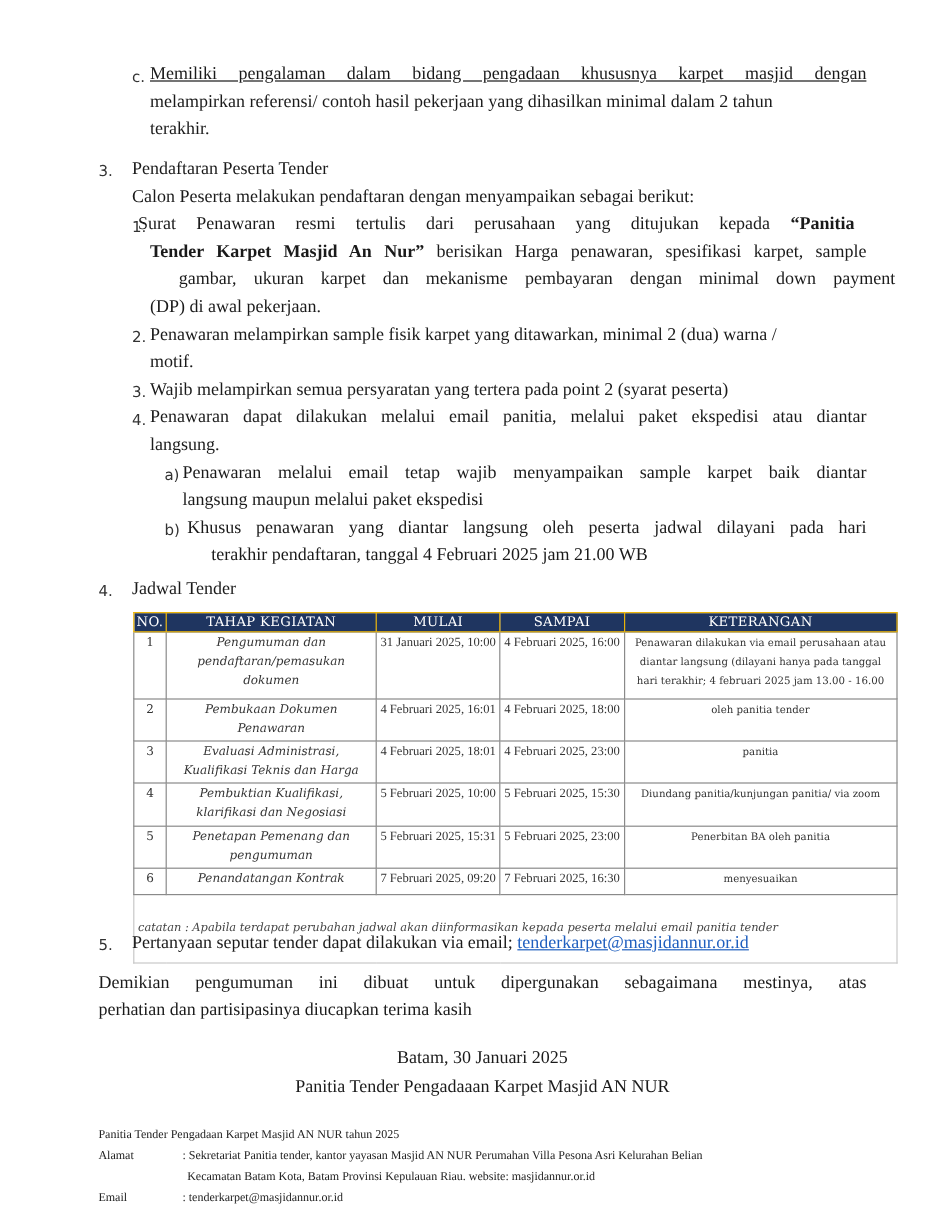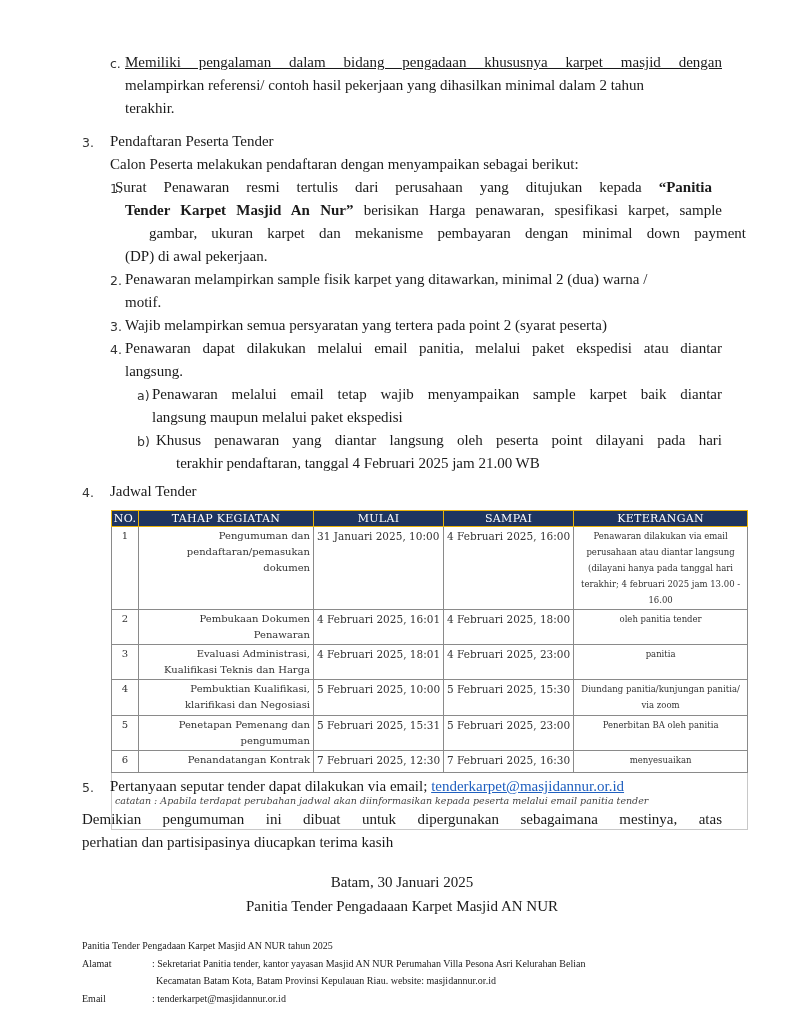--- a/index.html
+++ b/index.html
@@ -11,22 +11,22 @@
   .num { position: absolute; font-size: 14px; line-height: 23px; font-family: "DejaVu Sans", sans-serif; font-size: 12.5px; color: #333; }
   b { font-weight: bold; }
   a.link { color: #1f5fbf; text-decoration: underline; }
 
   table.sched { position: absolute; left: 111px; top: 510px; width: 637px; border-collapse: collapse;
                 font-family: "DejaVu Serif", serif; font-size: 10px; color: #333; }
   table.sched th { background: #1f3560; color: #ffffff; font-weight: normal; font-size: 11px; height: 15px;
                    padding: 0; letter-spacing: 0.3px; border: 1px solid #eab308; }
   table.sched td { border: 1px solid #8a8a8a; vertical-align: top; padding: 1px 3px; line-height: 16px; }
   td.c-no { text-align: center; width: 20px; }
-  td.c-tahap { width: 168px; text-align: right; }
-  td.c-date { width: 92px; white-space: nowrap; font-size: 10.5px; }
+  td.c-tahap { width: 168px; text-align: center; font-style: italic; }
+  td.c-date { width: 92px; white-space: nowrap; font-size: 10.5px; font-family: Liberation Serif, serif; }
   td.c-ket { text-align: center; font-size: 8.5px; line-height: 13px; }
   tr.note td { font-style: italic; font-size: 9.5px; border-color: #c8c8c8; padding: 20px 3px; color: #444; }
 
   .footer { position: absolute; left: 82px; font-size: 10px; line-height: 17px; white-space: nowrap; color: #222; }
   .footer .lbl { display: inline-block; width: 70px; }
 </style>
 </head>
 <body>
 
 <div class="page">
@@ -55,21 +55,21 @@
 
   <span class="num" style="left:110px; top:338px;">4.</span>
   <div class="t just" style="left:125px; top:337px; width:597px;">Penawaran dapat dilakukan melalui email panitia, melalui paket ekspedisi atau diantar</div>
   <div class="t" style="left:125px; top:360px;">langsung.</div>
 
   <span class="num" style="left:137px; top:384px;">a)</span>
   <div class="t just" style="left:152px; top:383px; width:570px;">Penawaran melalui email tetap wajib menyampaikan sample karpet baik diantar</div>
   <div class="t" style="left:152px; top:406px;">langsung maupun melalui paket ekspedisi</div>
 
   <span class="num" style="left:137px; top:430px;">b)</span>
-  <div class="t just" style="left:156px; top:429px; width:566px;">Khusus penawaran yang diantar langsung oleh peserta point dilayani pada hari</div>
+  <div class="t just" style="left:156px; top:429px; width:566px;">Khusus penawaran yang diantar langsung oleh peserta jadwal dilayani pada hari</div>
   <div class="t" style="left:152px; top:452px;margin-left:24px;">terakhir pendaftaran, tanggal 4 Februari 2025 jam 21.00 WB</div>
 
   <span class="num" style="left:82px; top:481px;">4.</span>
   <div class="t" style="left:110px; top:480px;">Jadwal Tender</div>
 
   <table class="sched">
     <thead>
       <tr>
         <th>NO.</th>
         <th>TAHAP KEGIATAN</th>
@@ -110,21 +110,21 @@
       <tr style="height:34px;">
         <td class="c-no">5</td>
         <td class="c-tahap">Penetapan Pemenang dan pengumuman</td>
         <td class="c-date">5 Februari 2025, 15:31</td>
         <td class="c-date">5 Februari 2025, 23:00</td>
         <td class="c-ket">Penerbitan BA oleh panitia</td>
       </tr>
       <tr style="height:22px;">
         <td class="c-no">6</td>
         <td class="c-tahap">Penandatangan Kontrak</td>
-        <td class="c-date">7 Februari 2025, 12:30</td>
+        <td class="c-date">7 Februari 2025, 09:20</td>
         <td class="c-date">7 Februari 2025, 16:30</td>
         <td class="c-ket">menyesuaikan</td>
       </tr>
       <tr class="note">
         <td colspan="5">catatan :  Apabila terdapat perubahan jadwal akan diinformasikan kepada peserta melalui email panitia tender</td>
       </tr>
     </tbody>
   </table>
 
   <span class="num" style="left:82px; top:776px;">5.</span>

